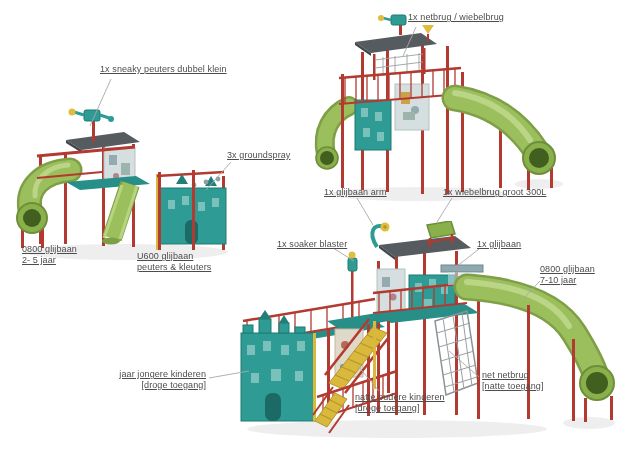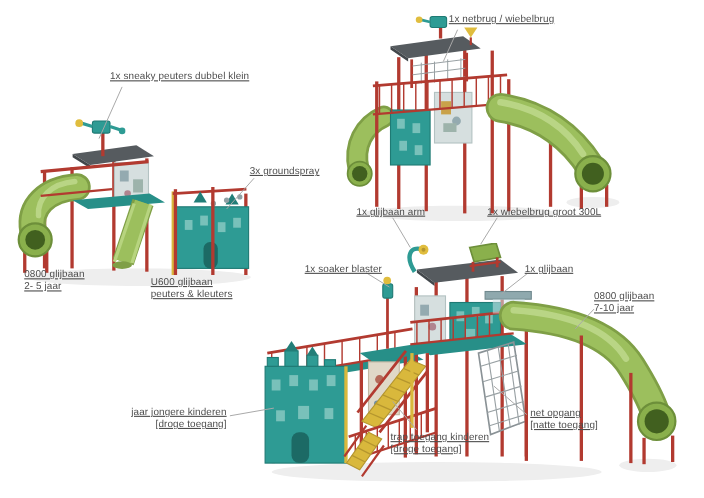--- a/index.html
+++ b/index.html
@@ -408,22 +408,22 @@
     <span class="ln">0800 glijbaan</span>
     <span class="ln">7-10 jaar</span>
   </div>
 
   <div class="lbl align-right" style="left:96px;top:369px;width:110px">
     <span class="ln">jaar jongere kinderen</span>
     <span class="ln">[droge toegang]</span>
   </div>
 
   <div class="lbl" style="left:355px;top:392px">
-    <span class="ln">trap toegang kinderen</span>
+    <span class="ln">natte oudere kinderen</span>
     <span class="ln">[droge toegang]</span>
   </div>
 
   <div class="lbl" style="left:482px;top:370px">
-    <span class="ln">net opgang</span>
+    <span class="ln">net netbrug</span>
     <span class="ln">[natte toegang]</span>
   </div>
 
 </div>
 
 </body></html>

